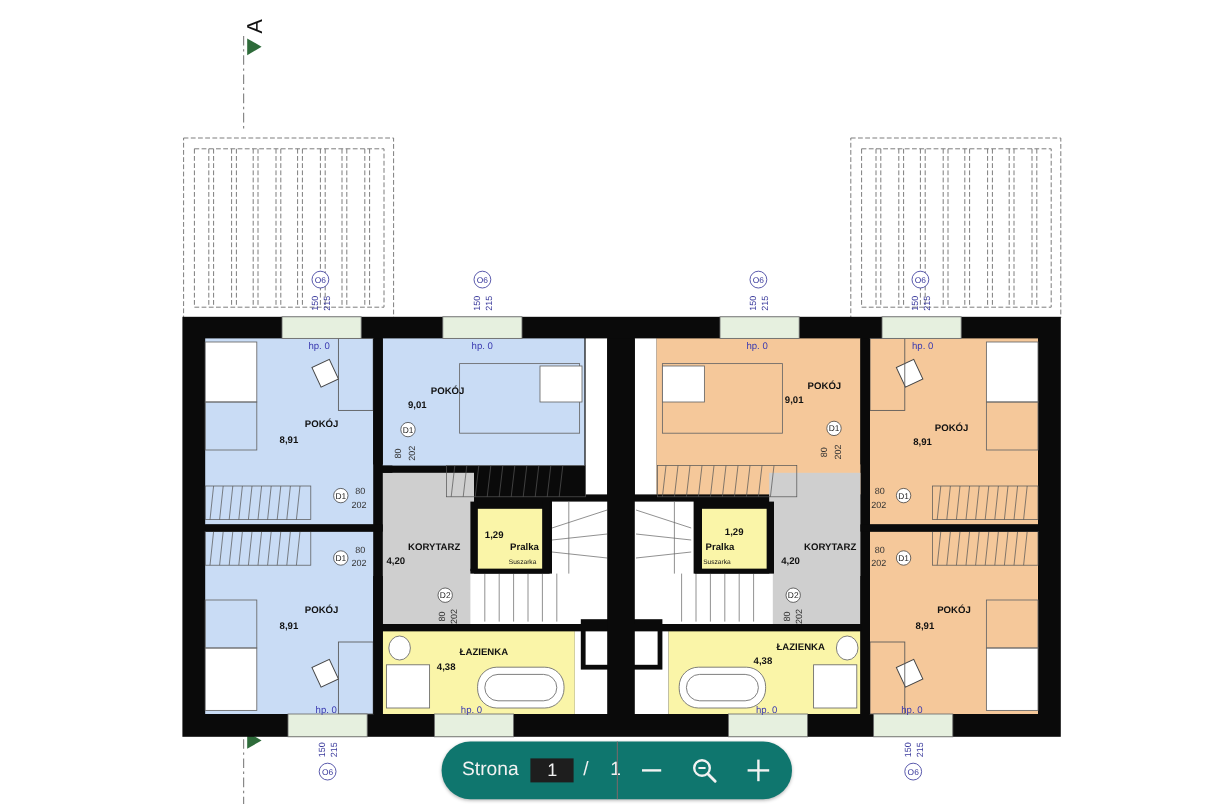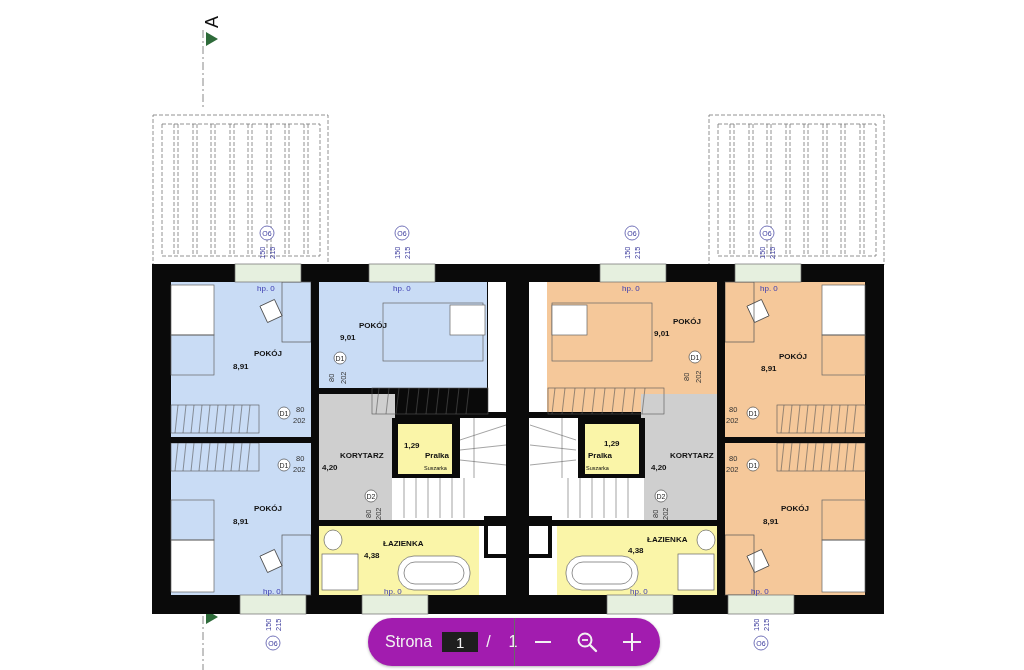--- a/index.html
+++ b/index.html
@@ -10,21 +10,21 @@
   .small-label { font-family:"Liberation Sans", sans-serif; font-size:5.5px; fill:#111; }
   .hp { font-family:"Liberation Sans", sans-serif; font-size:8px; fill:#3a3ab0; }
   .dim { font-family:"Liberation Sans", sans-serif; font-size:7.5px; fill:#333; }
   .win-dim { font-family:"Liberation Sans", sans-serif; font-size:7.5px; fill:#3a3a9c; }
   .win-tag { font-family:"Liberation Sans", sans-serif; font-size:7px; fill:#3a3a9c; }
   .door-tag { font-family:"Liberation Sans", sans-serif; font-size:7px; fill:#222; }
   .section-letter { font-family:"Liberation Sans", sans-serif; font-size:18px; fill:#111; }
 
   .pager {
     position:absolute; left:368px; top:618px; width:292px; height:48px;
-    background:#a21caf; border-radius:24px; display:flex; align-items:center;
+    background:#0f766e; border-radius:24px; display:flex; align-items:center;
     color:#f2f2f2; font-family:"Liberation Sans", sans-serif; font-size:16px;
     box-shadow:0 1px 3px rgba(0,0,0,0.3);
   }
   .pager .left { display:flex; align-items:center; padding-left:17px; width:146px; box-sizing:border-box; height:100%; }
   .pager .divider { width:1px; height:48px; background:#6a6a6a; }
   .pager .page-input { width:36px; height:20px; background:#1e1e1e; color:#f2f2f2; border:none; text-align:center; font-size:15px; margin-left:10px; font-family:"Liberation Sans", sans-serif; padding:0; }
   .pager .slash { margin-left:8px; }
   .pager .total { margin-left:18px; }
   .pager .right { display:flex; align-items:center; justify-content:space-around; flex:1; height:100%; padding:0 6px; }
   .pager .icon-btn { width:30px; height:30px; display:flex; align-items:center; justify-content:center; cursor:pointer; }

